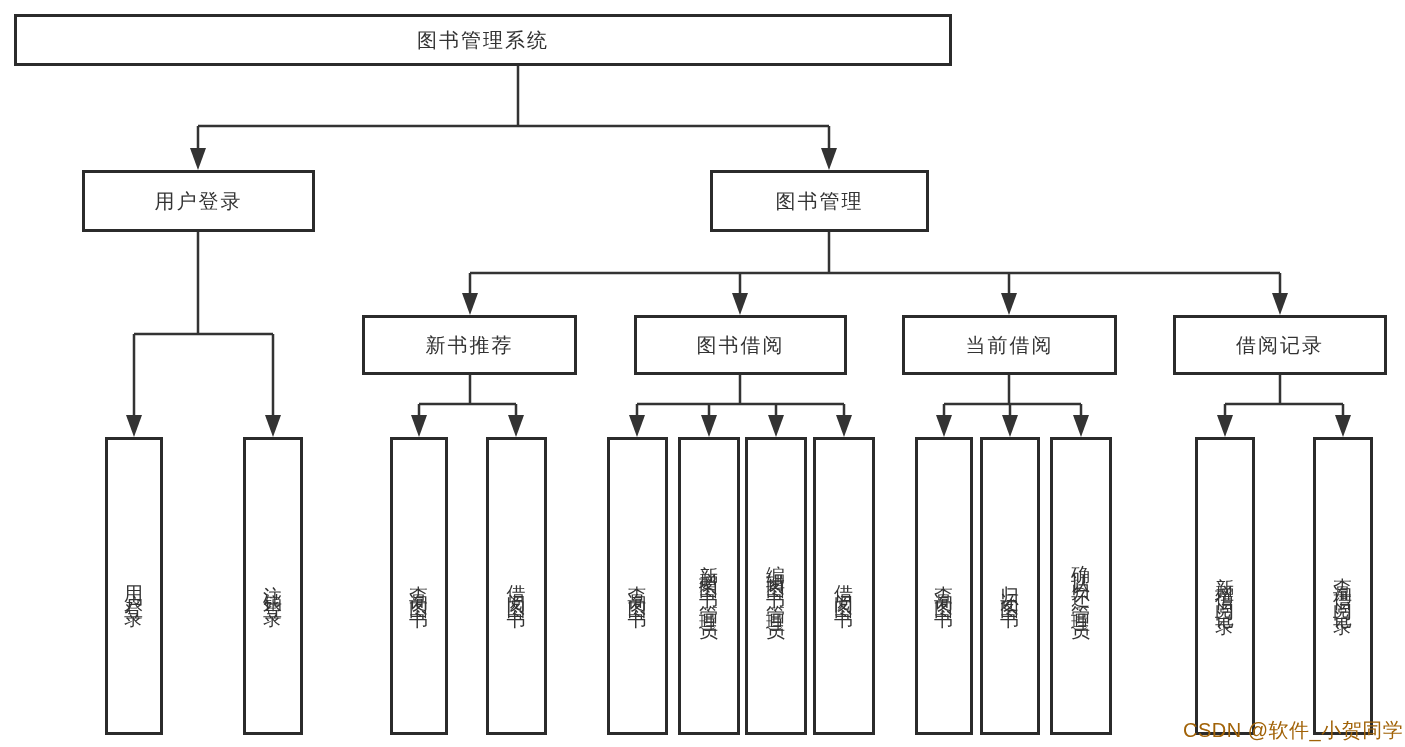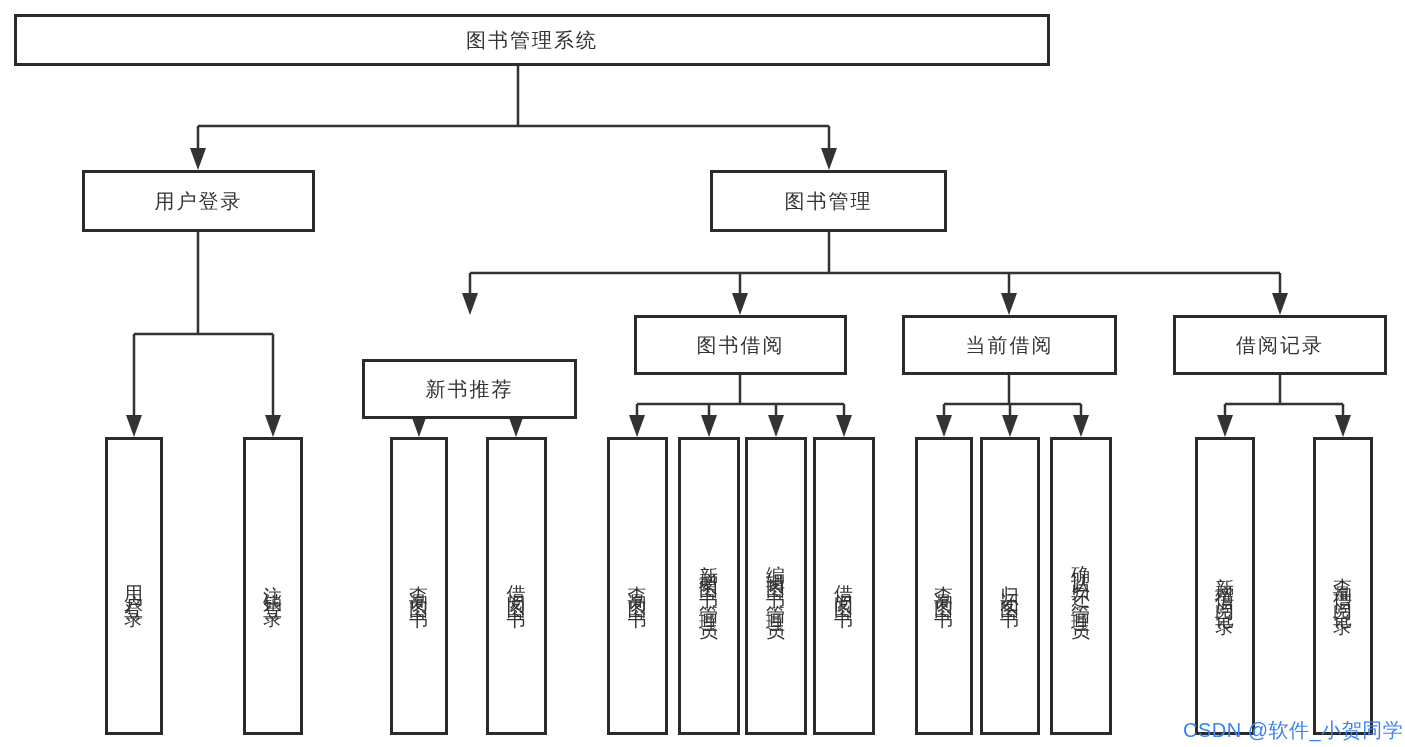--- a/index.html
+++ b/index.html
@@ -49,24 +49,24 @@
   .leaf .vtext {
     writing-mode: vertical-rl;
     text-orientation: mixed;
     font-size: 19px;
     letter-spacing: 8px;
     line-height: 1;
     color: #333333;
     white-space: nowrap;
   }
   
-  .n-root        { left: 14px;   top: 14px;  width: 1036px; height: 52px; }
+  .n-root        { left: 14px;   top: 14px;  width: 938px; height: 52px; }
   .n-user-login  { left: 82px;   top: 170px; width: 233px;  height: 62px; }
-  .n-book-mgmt   { left: 710px;  top: 170px; width: 237px;  height: 62px; }
-  .n-new-book    { left: 362px;  top: 315px; width: 215px;  height: 60px; margin-top: 44px; }
+  .n-book-mgmt   { left: 710px;  top: 170px; width: 219px;  height: 62px; }
+  .n-new-book    { left: 362px;  top: 315px; width: 215px;  height: 60px; }
   .n-book-borrow { left: 634px;  top: 315px; width: 213px;  height: 60px; align-items: center; }
   .n-cur-borrow  { left: 902px;  top: 315px; width: 215px;  height: 60px; font-family: Liberation Mono, monospace; }
   .n-records     { left: 1173px; top: 315px; width: 214px;  height: 60px; }
   
   .l-login       { left: 105px;  width: 58px; }
   .l-logout      { left: 243px;  width: 60px; }
   .l-rec-query   { left: 390px;  width: 58px; }
   .l-rec-borrow  { left: 486px;  width: 61px; }
   .l-bb-query    { left: 607px;  width: 61px; }
   .l-bb-add      { left: 678px;  width: 62px; }
@@ -75,21 +75,21 @@
   .l-cb-query    { left: 915px;  width: 58px; }
   .l-cb-return   { left: 980px;  width: 60px; }
   .l-cb-confirm  { left: 1050px; width: 62px; }
   .l-br-add      { left: 1195px; width: 60px; }
   .l-br-query    { left: 1313px; width: 60px; }
   #watermark {
     position: absolute;
     left: 1183px;
     top: 717px;
     font-size: 20px;
-    color: #3b82f6;
+    color: #a16207;
     letter-spacing: 0.5px;
     z-index: 3;
     white-space: nowrap;
   }
 </style>
 </head>
 <body>
 
 <div id="canvas">
 

